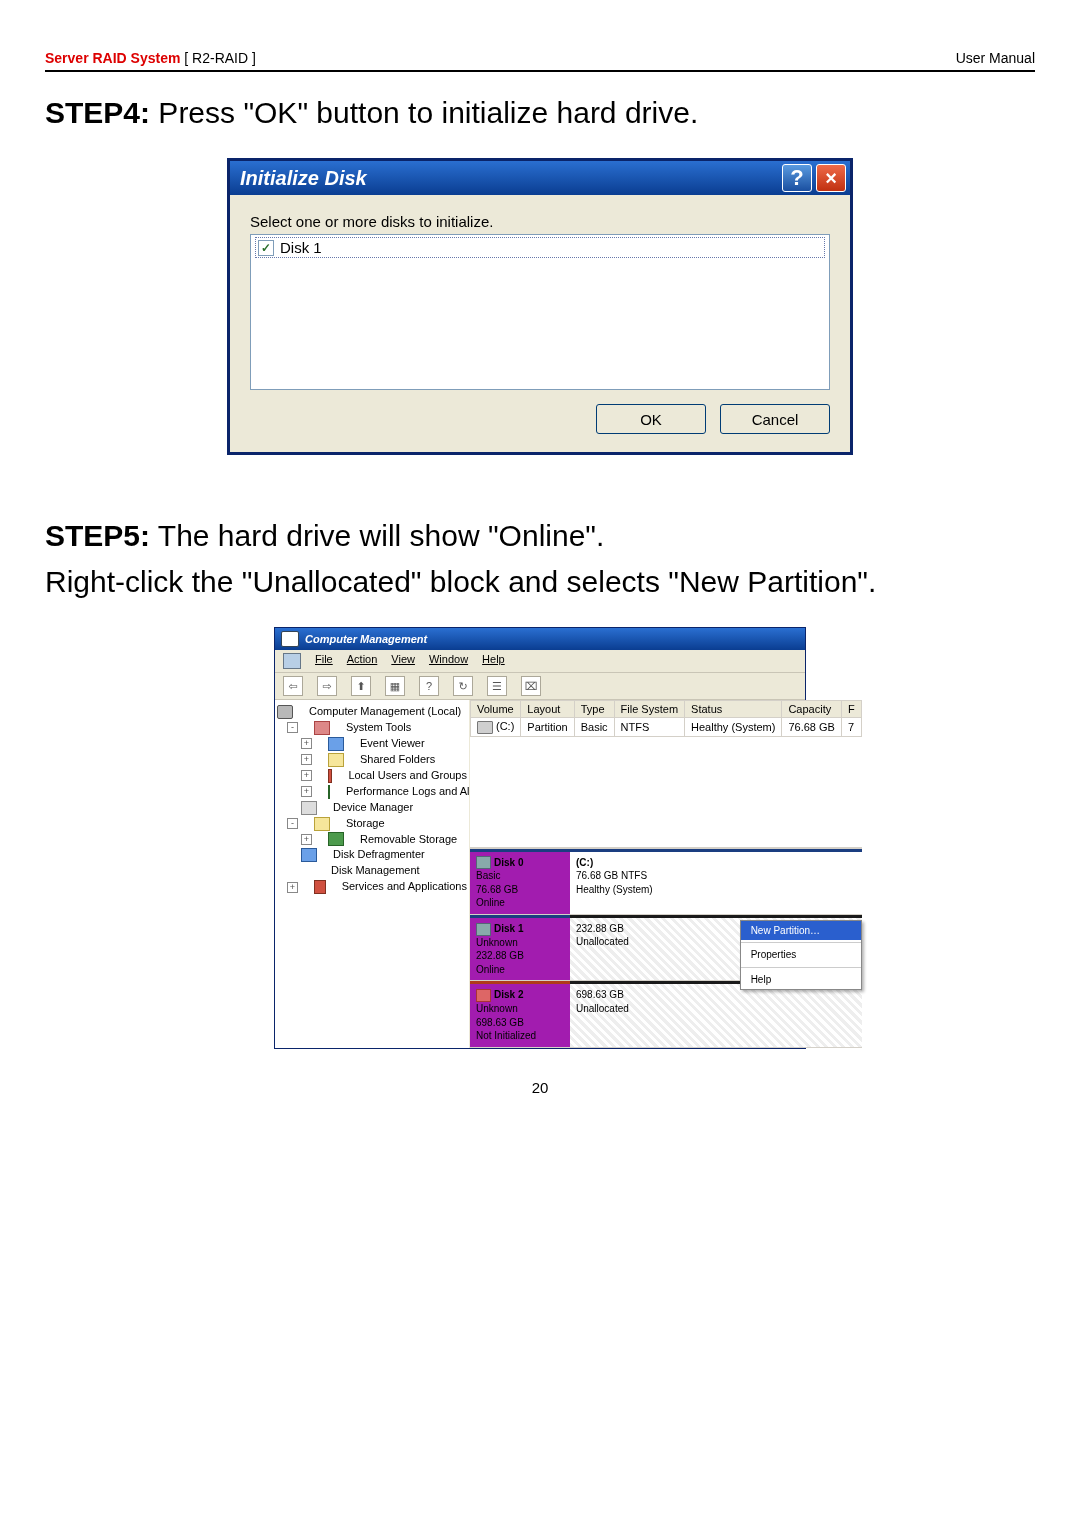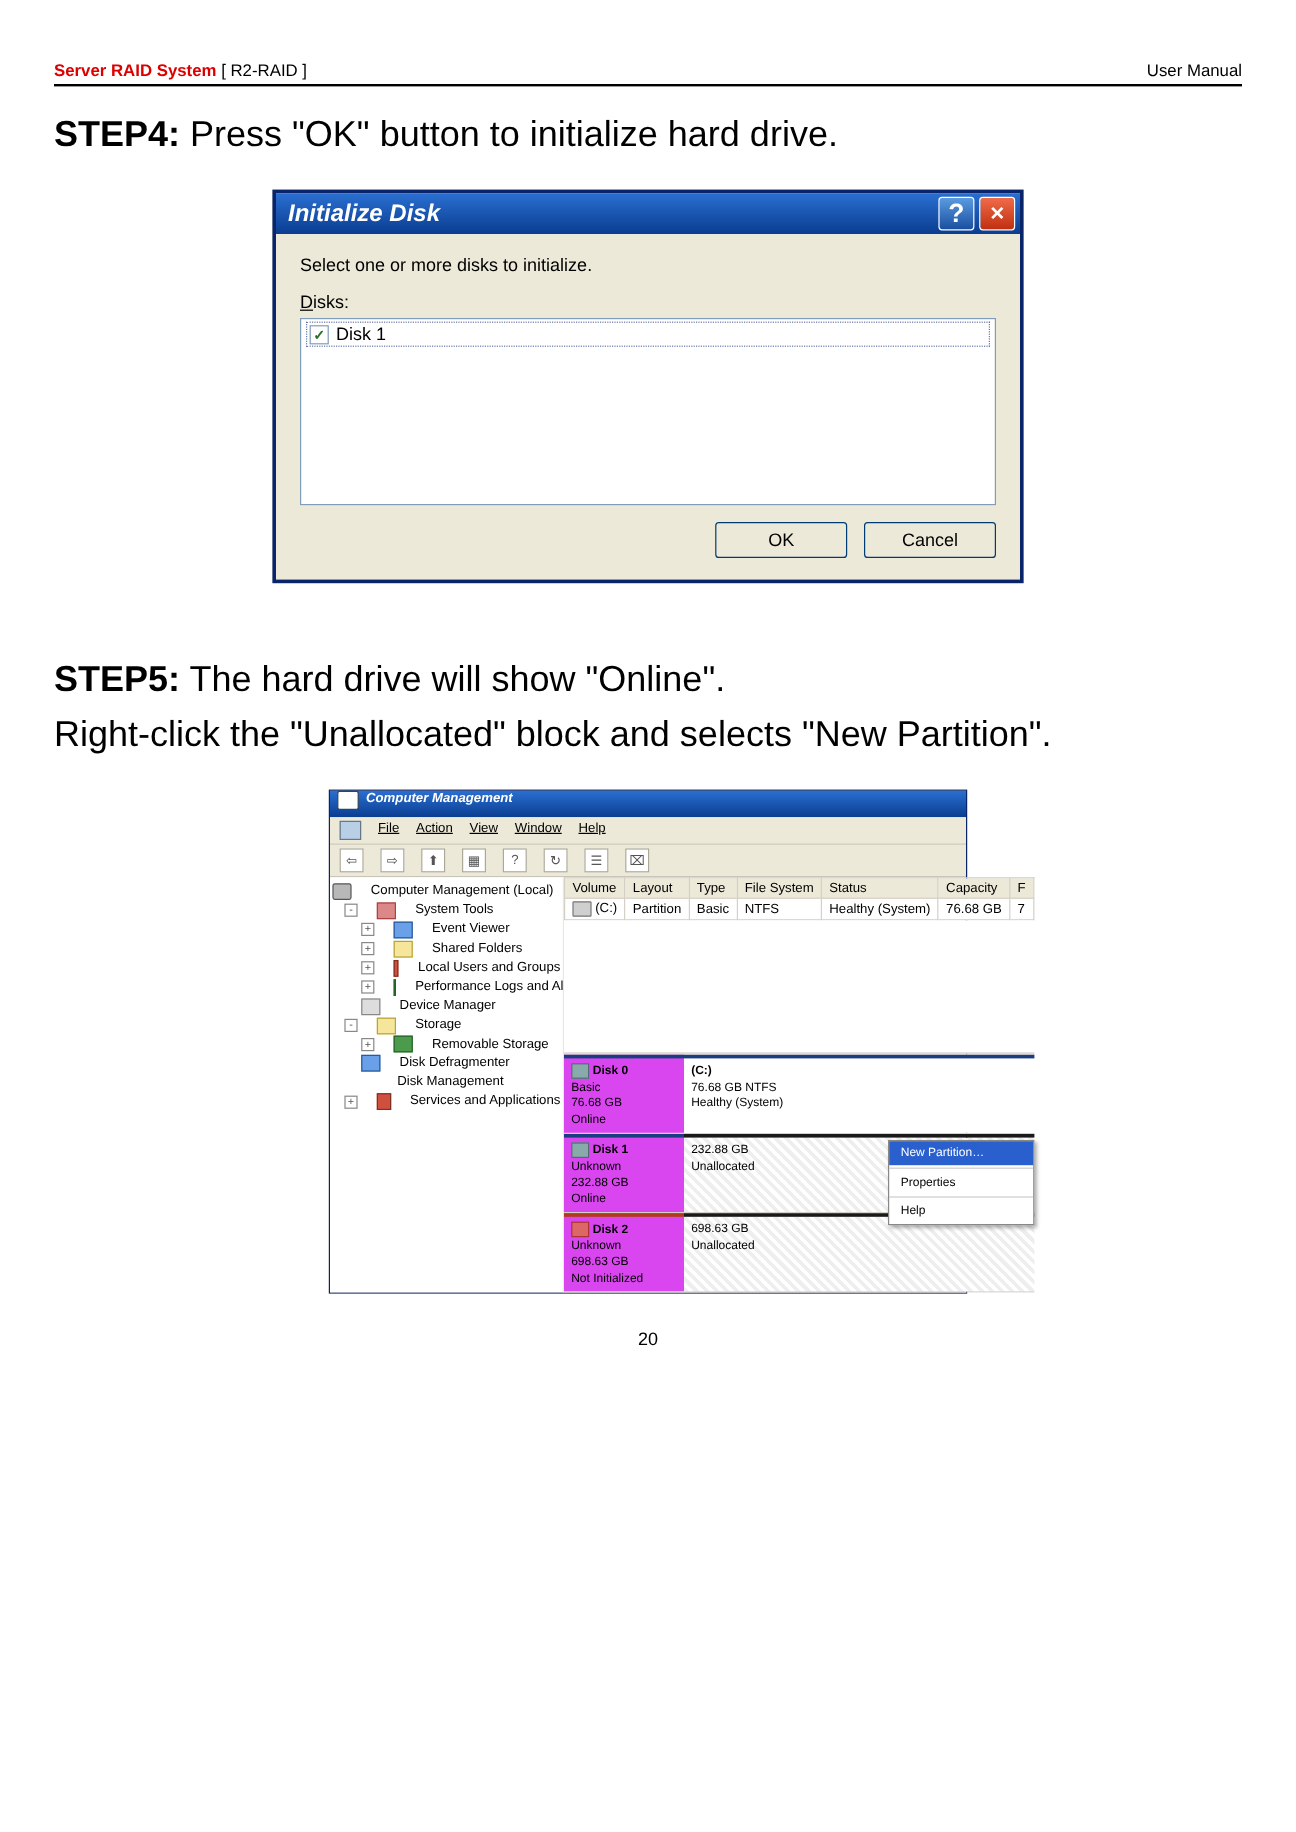--- a/index.html
+++ b/index.html
@@ -97,21 +97,21 @@
   
   .cm {
     width: 530px;
     margin: 16px auto 20px;
     font-family: Tahoma, sans-serif;
     font-size: 11px;
     border: 1px solid #0a246a;
     background: #ece9d8;
   }
   .cm-titlebar {
-    display:flex; 
+    display:flex; align-items:center;
     height: 22px;
     background: linear-gradient(#2a6fd1,#0a3d91);
     color:#fff; font-style: italic; font-weight:bold;
     padding-left:6px; gap:6px;
   }
   .cm-titlebar .mon {
     width:16px; height:14px; background:#fff; border:1px solid #345; border-radius:2px;
   }
   .cm-menu, .cm-tool {
     display:flex; gap:14px;
@@ -160,21 +160,21 @@
     background:#cfcfcf; border:1px solid #777; border-radius:1px;
     vertical-align:middle; margin-right:3px;
   }
 
   .disk-section { border-top:1px solid #d4d0c8; }
   .disk-row2 {
     display:flex; border-bottom:1px solid #d4d0c8;
   }
   .disk-hdr {
     width: 100px;
-    background:#d946ef;
+    background:#a21caf;
     border-top:3px solid #1a3d80;
     padding:4px 6px;
     font-size:10px;
     line-height:1.35;
     box-sizing:border-box;
   }
   .disk-hdr.cd, .disk-hdr.d2 { border-top-color:#b03a1a; }
   .disk-hdr .name { font-weight:bold; }
   .disk-hdr .ic {
     display:inline-block; width:13px; height:11px;
@@ -233,23 +233,20 @@
 </div>
 
 <div class="dlg1">
   <div class="dlg1-titlebar">
     <span class="title">Initialize Disk</span>
     <span class="tb-btn tb-help">?</span>
     <span class="tb-btn tb-close">×</span>
   </div>
   <div class="dlg1-body">
     <div>Select one or more disks to initialize.</div>
-    <div class="disks-label">
-      <span class="u">D</span><span>isks:</span>
-    </div>
     <div class="disks-box">
       <div class="disk-row">
         <span class="chk">✓</span>
         <span>Disk 1</span>
       </div>
     </div>
   </div>
   <div class="dlg1-actions">
     <button class="xpbtn">OK</button>
     <button class="xpbtn">Cancel</button>

